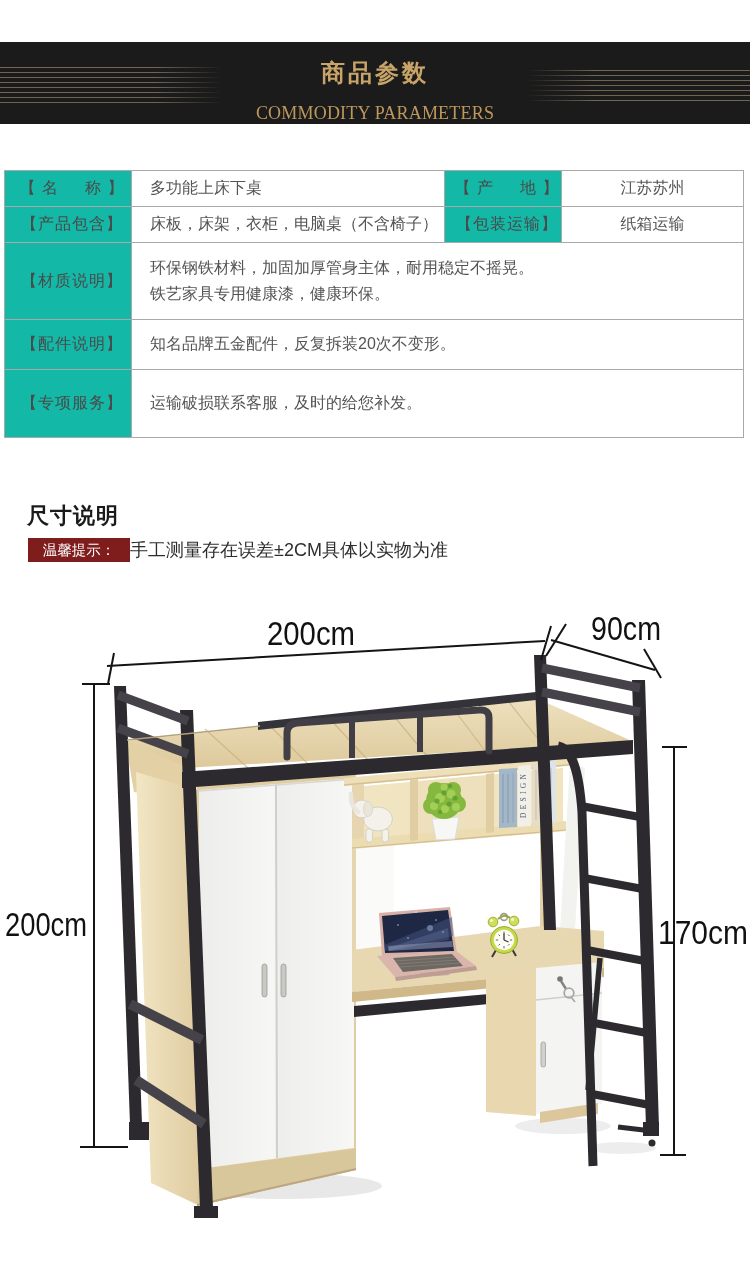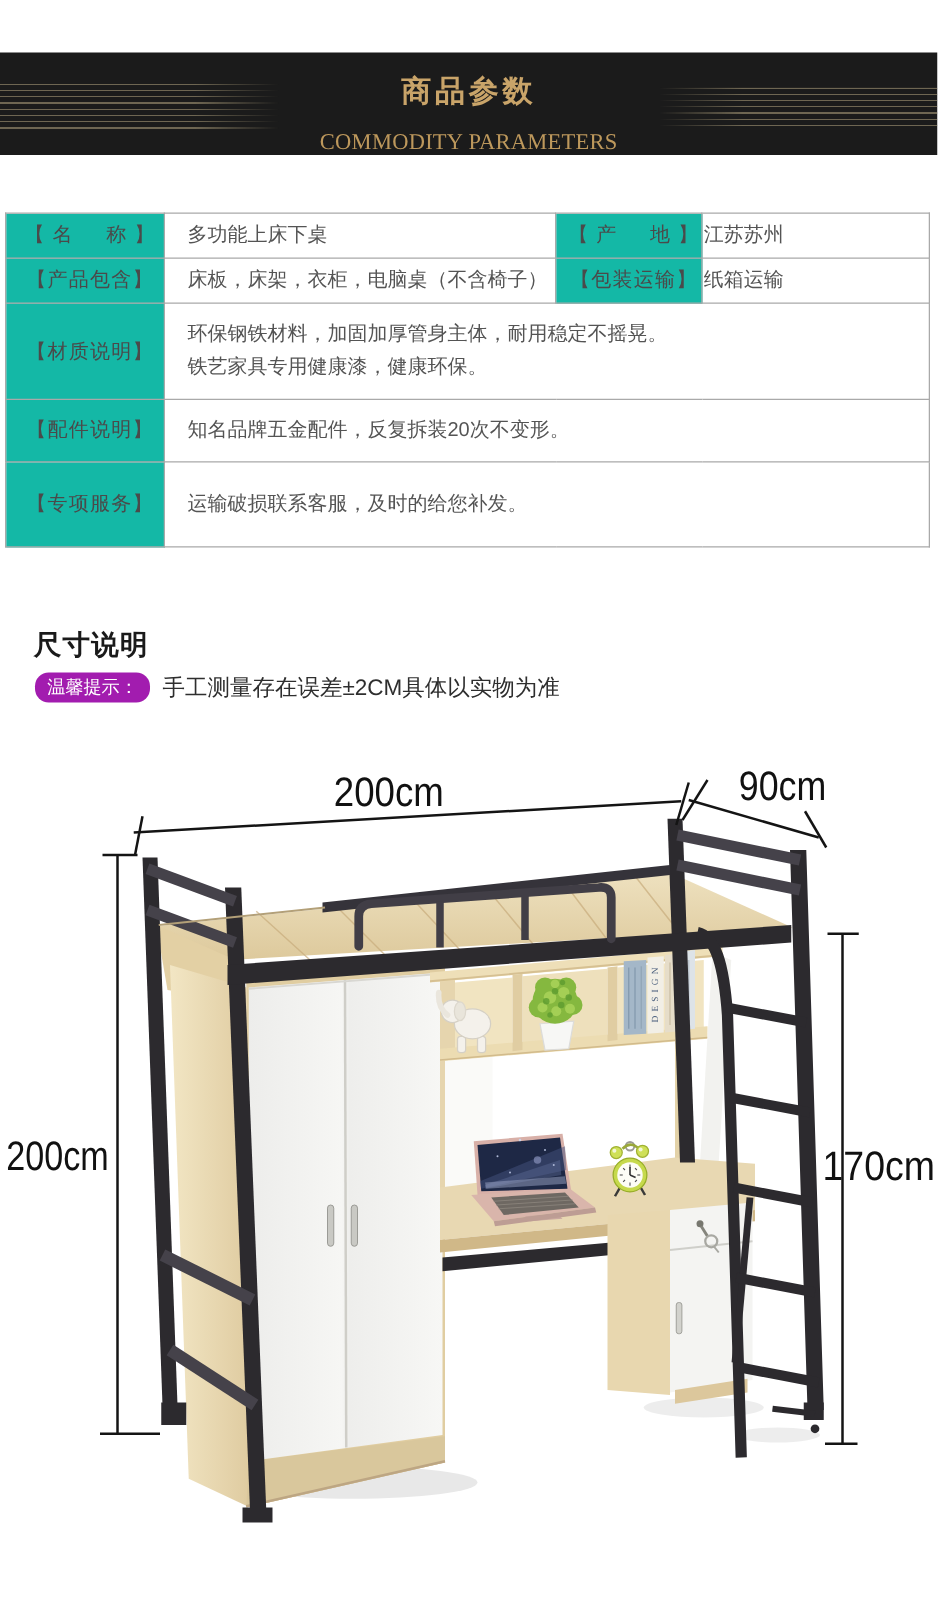--- a/index.html
+++ b/index.html
@@ -56,26 +56,26 @@
     <td class="lab">【专项服务】</td>
     <td class="val" colspan="3">运输破损联系客服，及时的给您补发。</td>
   </tr>
 </tbody>
   </table>
 <style>
   td{border:1px solid #a9a9a9;}
   .lab{background:#14b8a6;text-align:center;color:#4a4a4a;padding-left:9px;letter-spacing:1px;white-space:nowrap;}
   .gap{display:inline-block;width:26px;}
   .val{padding-left:18px;color:#545454;}
-  .valc{color:#545454;}
+  .valc{text-align:center;color:#545454;}
 </style>
 
 <div class="abs" style="left:27px;top:501px;font-size:22px;font-weight:bold;color:#1a1a1a;letter-spacing:1px;">尺寸说明</div>
 
-<div class="abs" style="left:28px;top:538px;width:92px;height:24px;background:#a21caf;color:#fff;font-size:14.5px;text-align:center;line-height:24px;border-radius:11px;">温馨提示：</div>
+<div class="abs" style="left:28px;top:538px;width:102px;height:24px;background:#7f1d1d;color:#fff;font-size:14.5px;text-align:center;line-height:24px;">温馨提示：</div>
 
 <div class="abs" style="left:130px;top:538px;font-size:18px;color:#2e2e2e;">手工测量存在误差±2CM具体以实物为准</div>
 
 <svg class="abs" style="left:0;top:0;" width="750" height="1286" viewBox="0 0 750 1286">
   <defs>
     <linearGradient id="woodV" x1="0" y1="0" x2="1" y2="0">
       <stop offset="0" stop-color="#f0e2bd"></stop>
         <stop offset="0.5" stop-color="#e6d4ab"></stop>
         <stop offset="1" stop-color="#dcc89a"></stop>
     </linearGradient>

